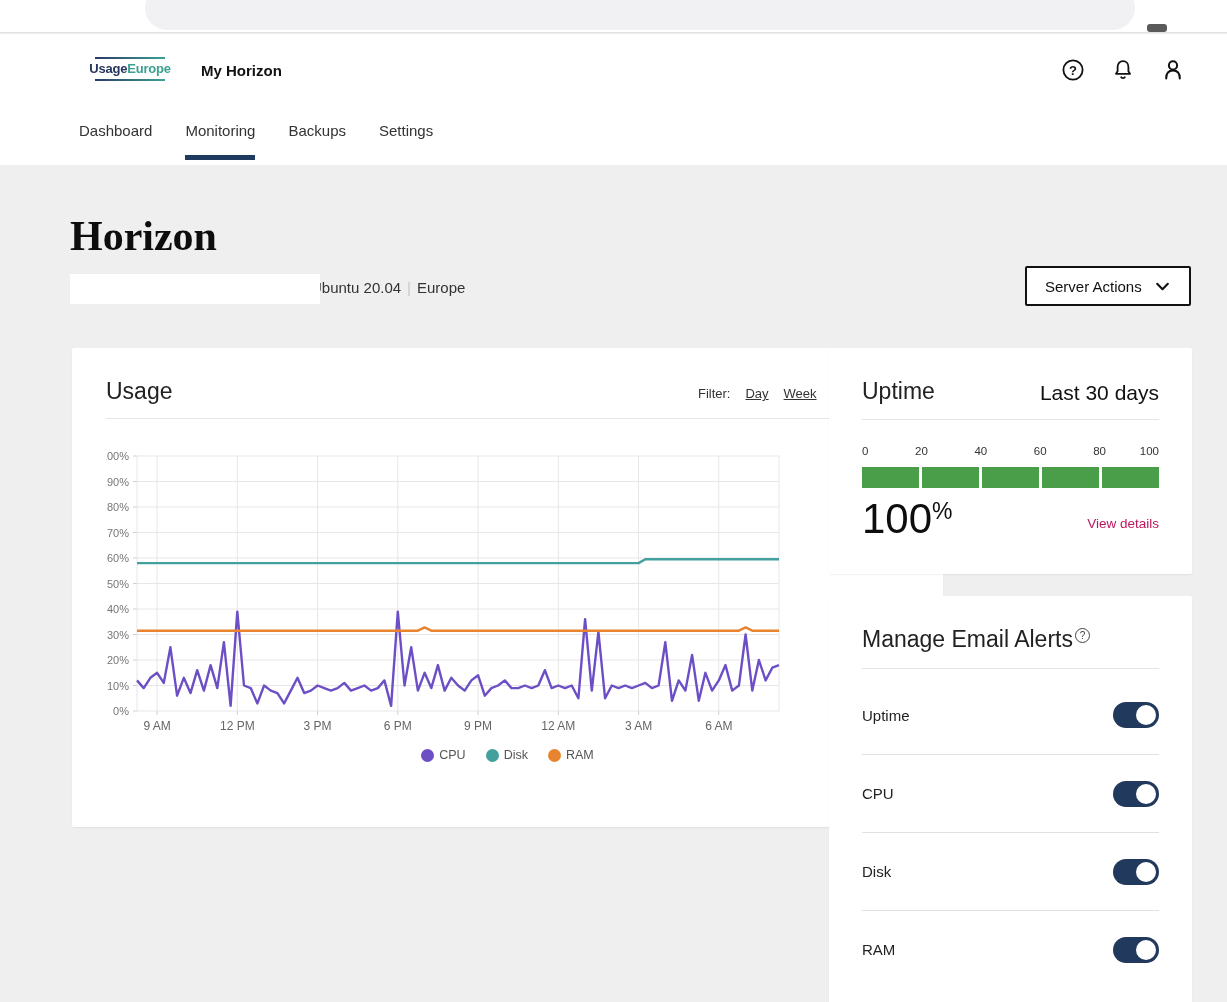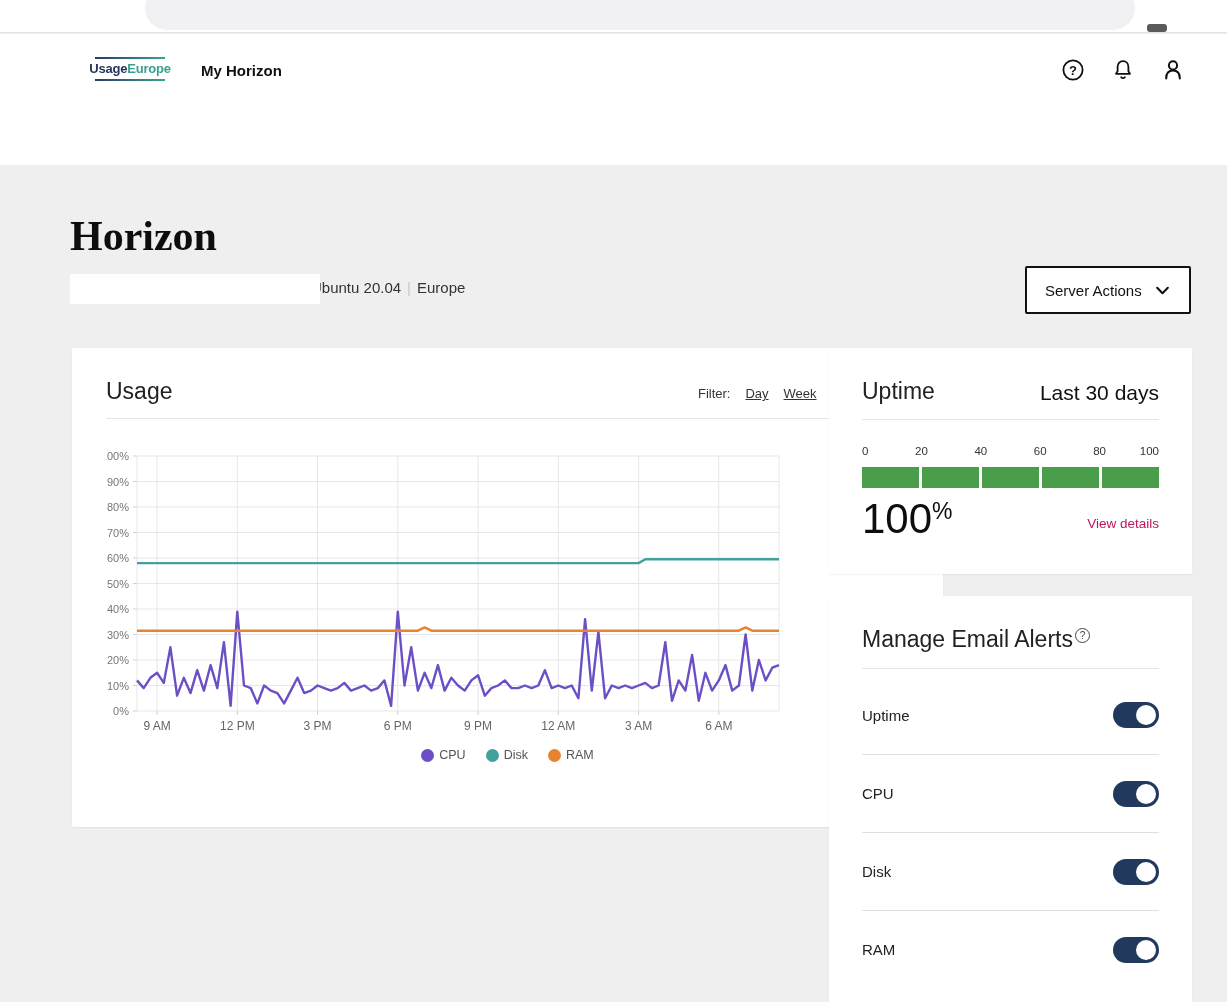--- a/index.html
+++ b/index.html
@@ -29,21 +29,21 @@
   .nav { position:absolute; left:79px; top:88px; display:flex; }
   .nav-item { font-size:15px; color:#333; margin-right:33px; padding-bottom:16px; cursor:pointer; border-bottom:5px solid transparent; }
   .nav-item.active { border-bottom-color:#1e3a5f; }
   
   .page-title { position:absolute; left:70px; top:212px; font-family:"Liberation Serif", serif;
     font-weight:700; font-size:42px; color:#0d0d0d; }
   .subtitle { position:absolute; left:70px; top:276px; width:520px; height:28px; }
   .subtitle .text { position:absolute; left:241px; top:3px; font-size:15px; color:#333; white-space:nowrap; }
   .subtitle .sep { color:#c9c9c9; padding:0 6px; }
   .subtitle .redact { position:absolute; left:0; top:-2px; width:250px; height:30px; background:#fff; }
-  .server-actions { position:absolute; left:1025px; top:266px; height:48px; padding:0 18px;
+  .server-actions { position:absolute; left:1025px; top:266px; height:40px; padding:0 18px;
     background:#fff; border:2px solid #111; border-radius:2px; font-size:15px; color:#111;
     display:flex; align-items:center; gap:12px; cursor:pointer; font-family:"Liberation Sans", sans-serif; }
   
   .card { position:absolute; background:#fff; border-radius:2px; box-shadow:0 1px 2px rgba(0,0,0,0.06); }
   .usage-card  { left:72px;  top:348px; width:871px; height:479px; }
   .uptime-card { left:829px; top:348px; width:363px; height:226px; }
   .alerts-card { left:829px; top:596px; width:363px; height:474px; }
   .card-title { font-size:23px; color:#222; }
   .divider { border-top:1px solid #e5e5e5; }
   
@@ -113,20 +113,26 @@
       </svg>
     </span>
     <span class="hdr-icon">
       <svg viewBox="0 0 24 24" width="24" height="24" fill="none" stroke="currentColor" stroke-width="2">
         <circle cx="12" cy="7.4" r="4.1"></circle>
         <path d="M5.2 20.5 C5.2 15 8 12.6 12 12.6 C16 12.6 18.8 15 18.8 20.5" stroke-linecap="round"></path>
       </svg>
     </span>
   </div>
 
+  <div class="nav">
+      <div class="nav-item">Dashboard</div>
+      <div class="nav-item active">Monitoring</div>
+      <div class="nav-item">Backups</div>
+      <div class="nav-item">Settings</div>
+    </div>
 </div>
 
 <h1 class="page-title">Horizon</h1>
 
 <div class="subtitle">
   <div class="text">
     <span>Ubuntu 20.04</span><span class="sep">|</span><span>Europe</span>
   </div>
   <div class="redact"></div>
 </div>

